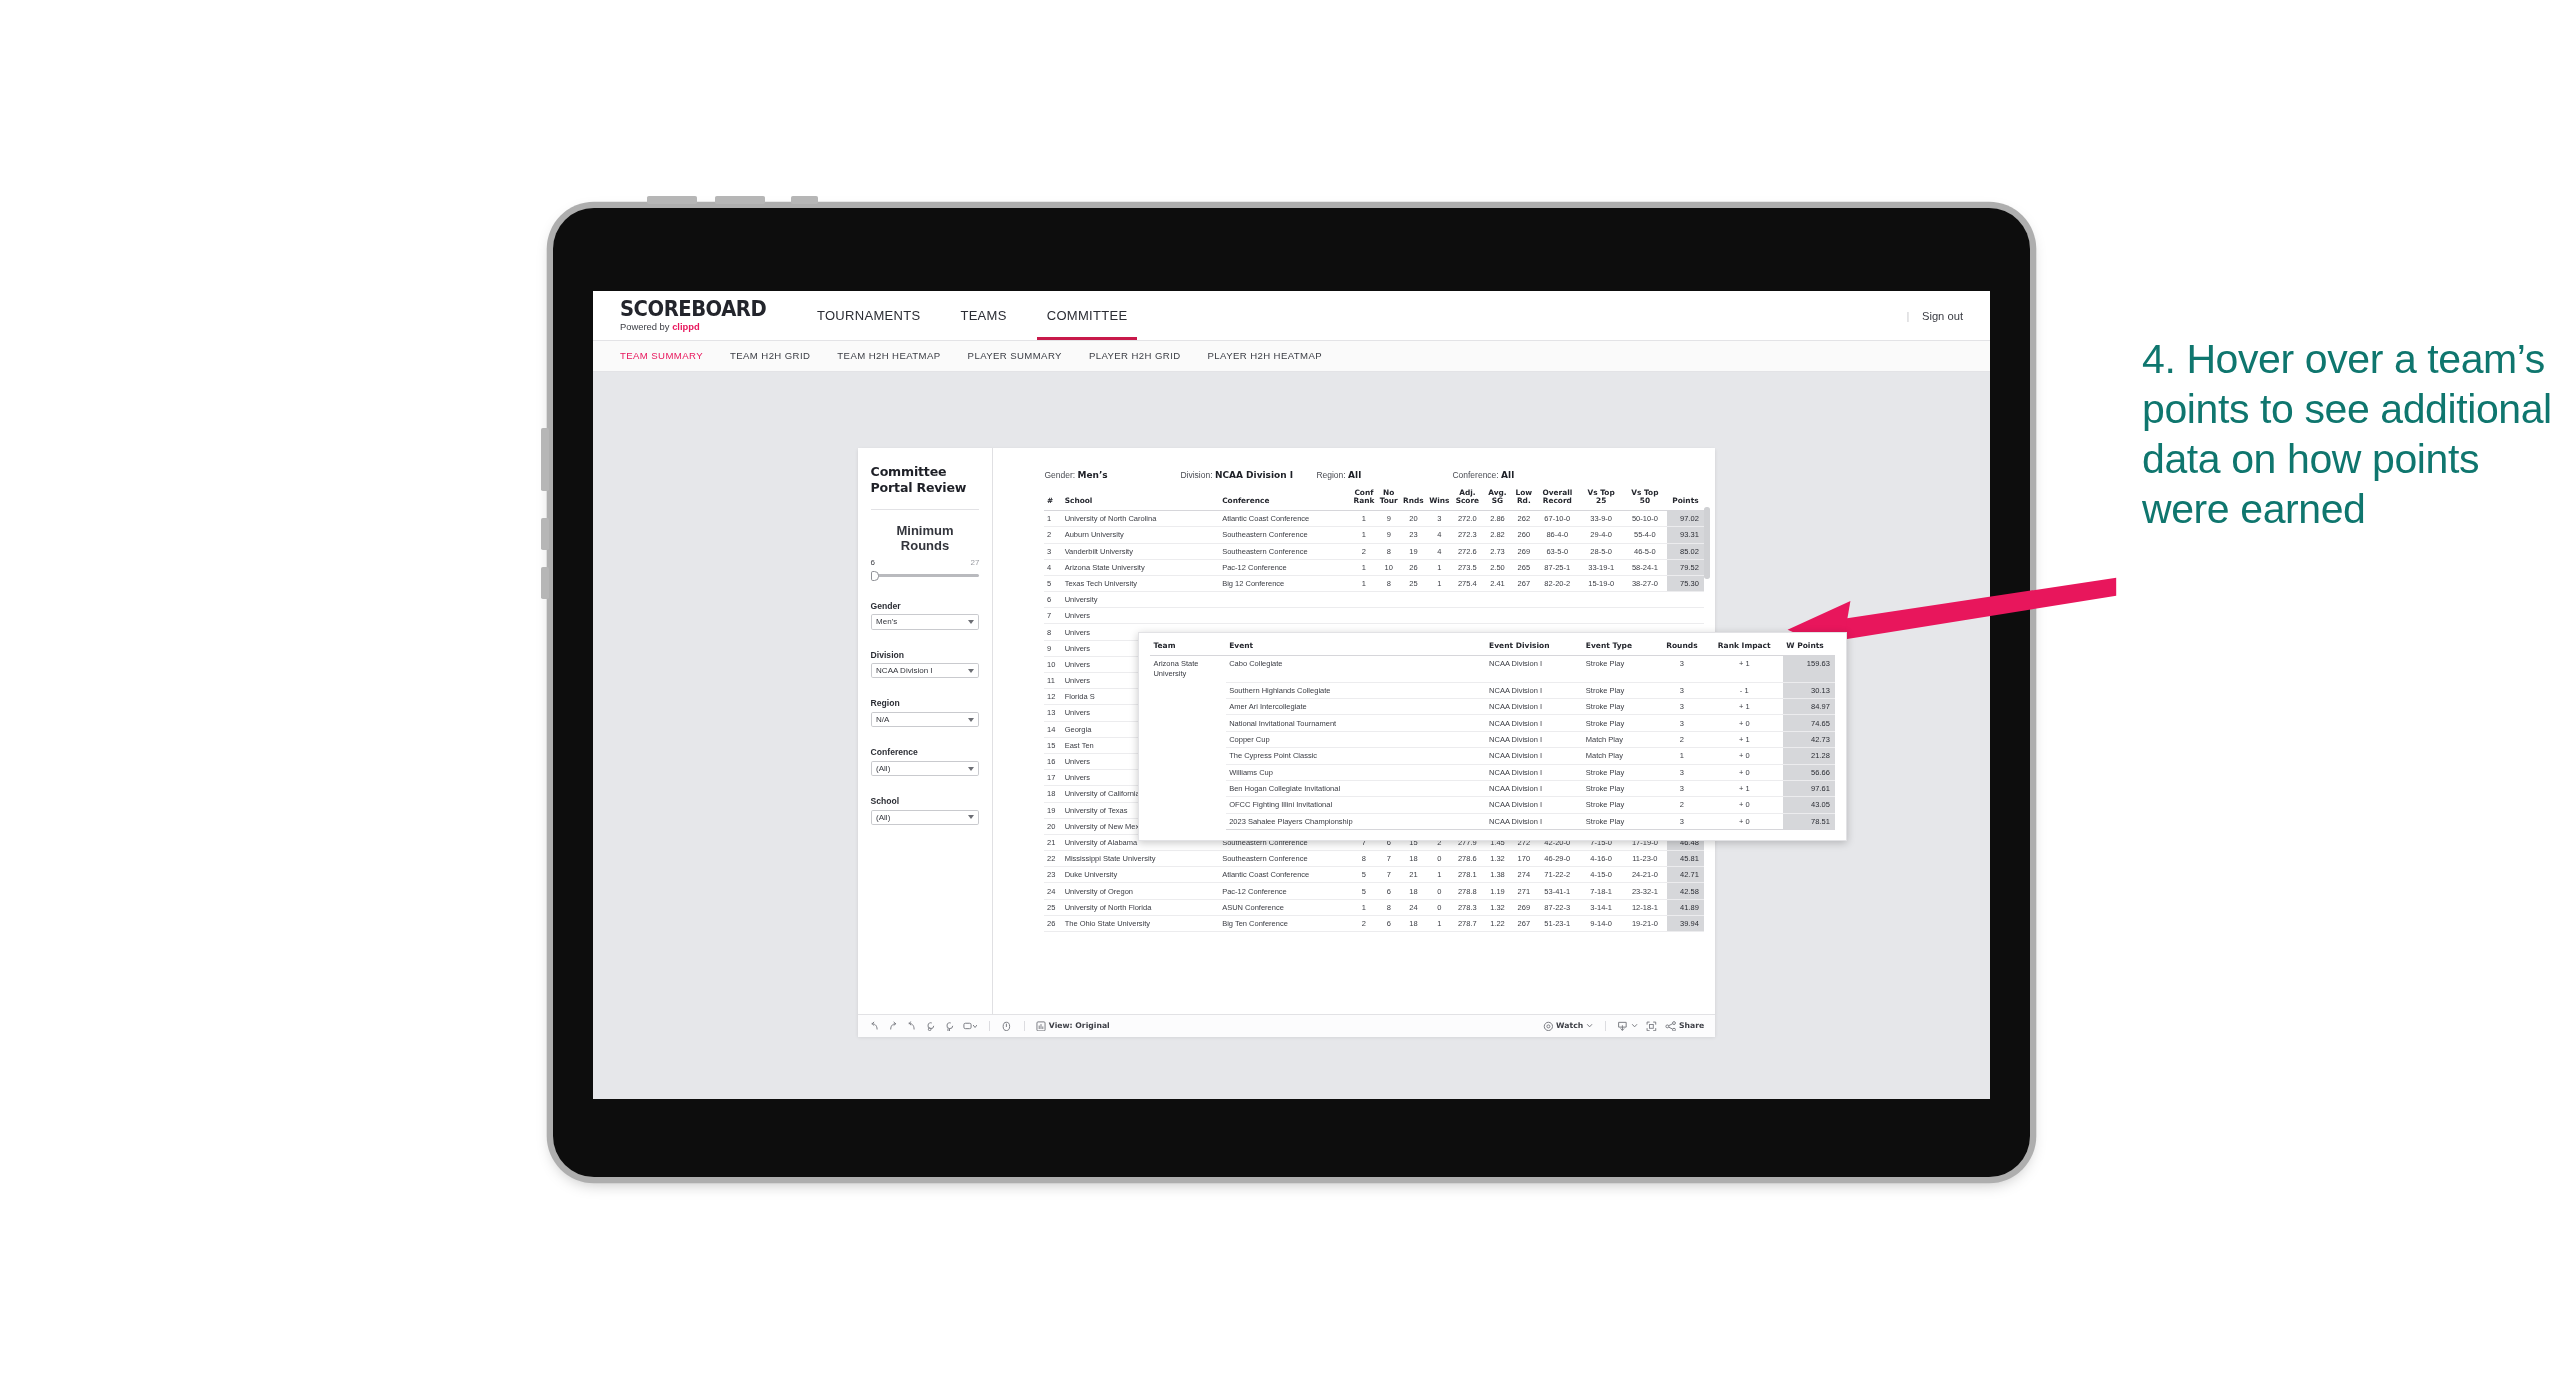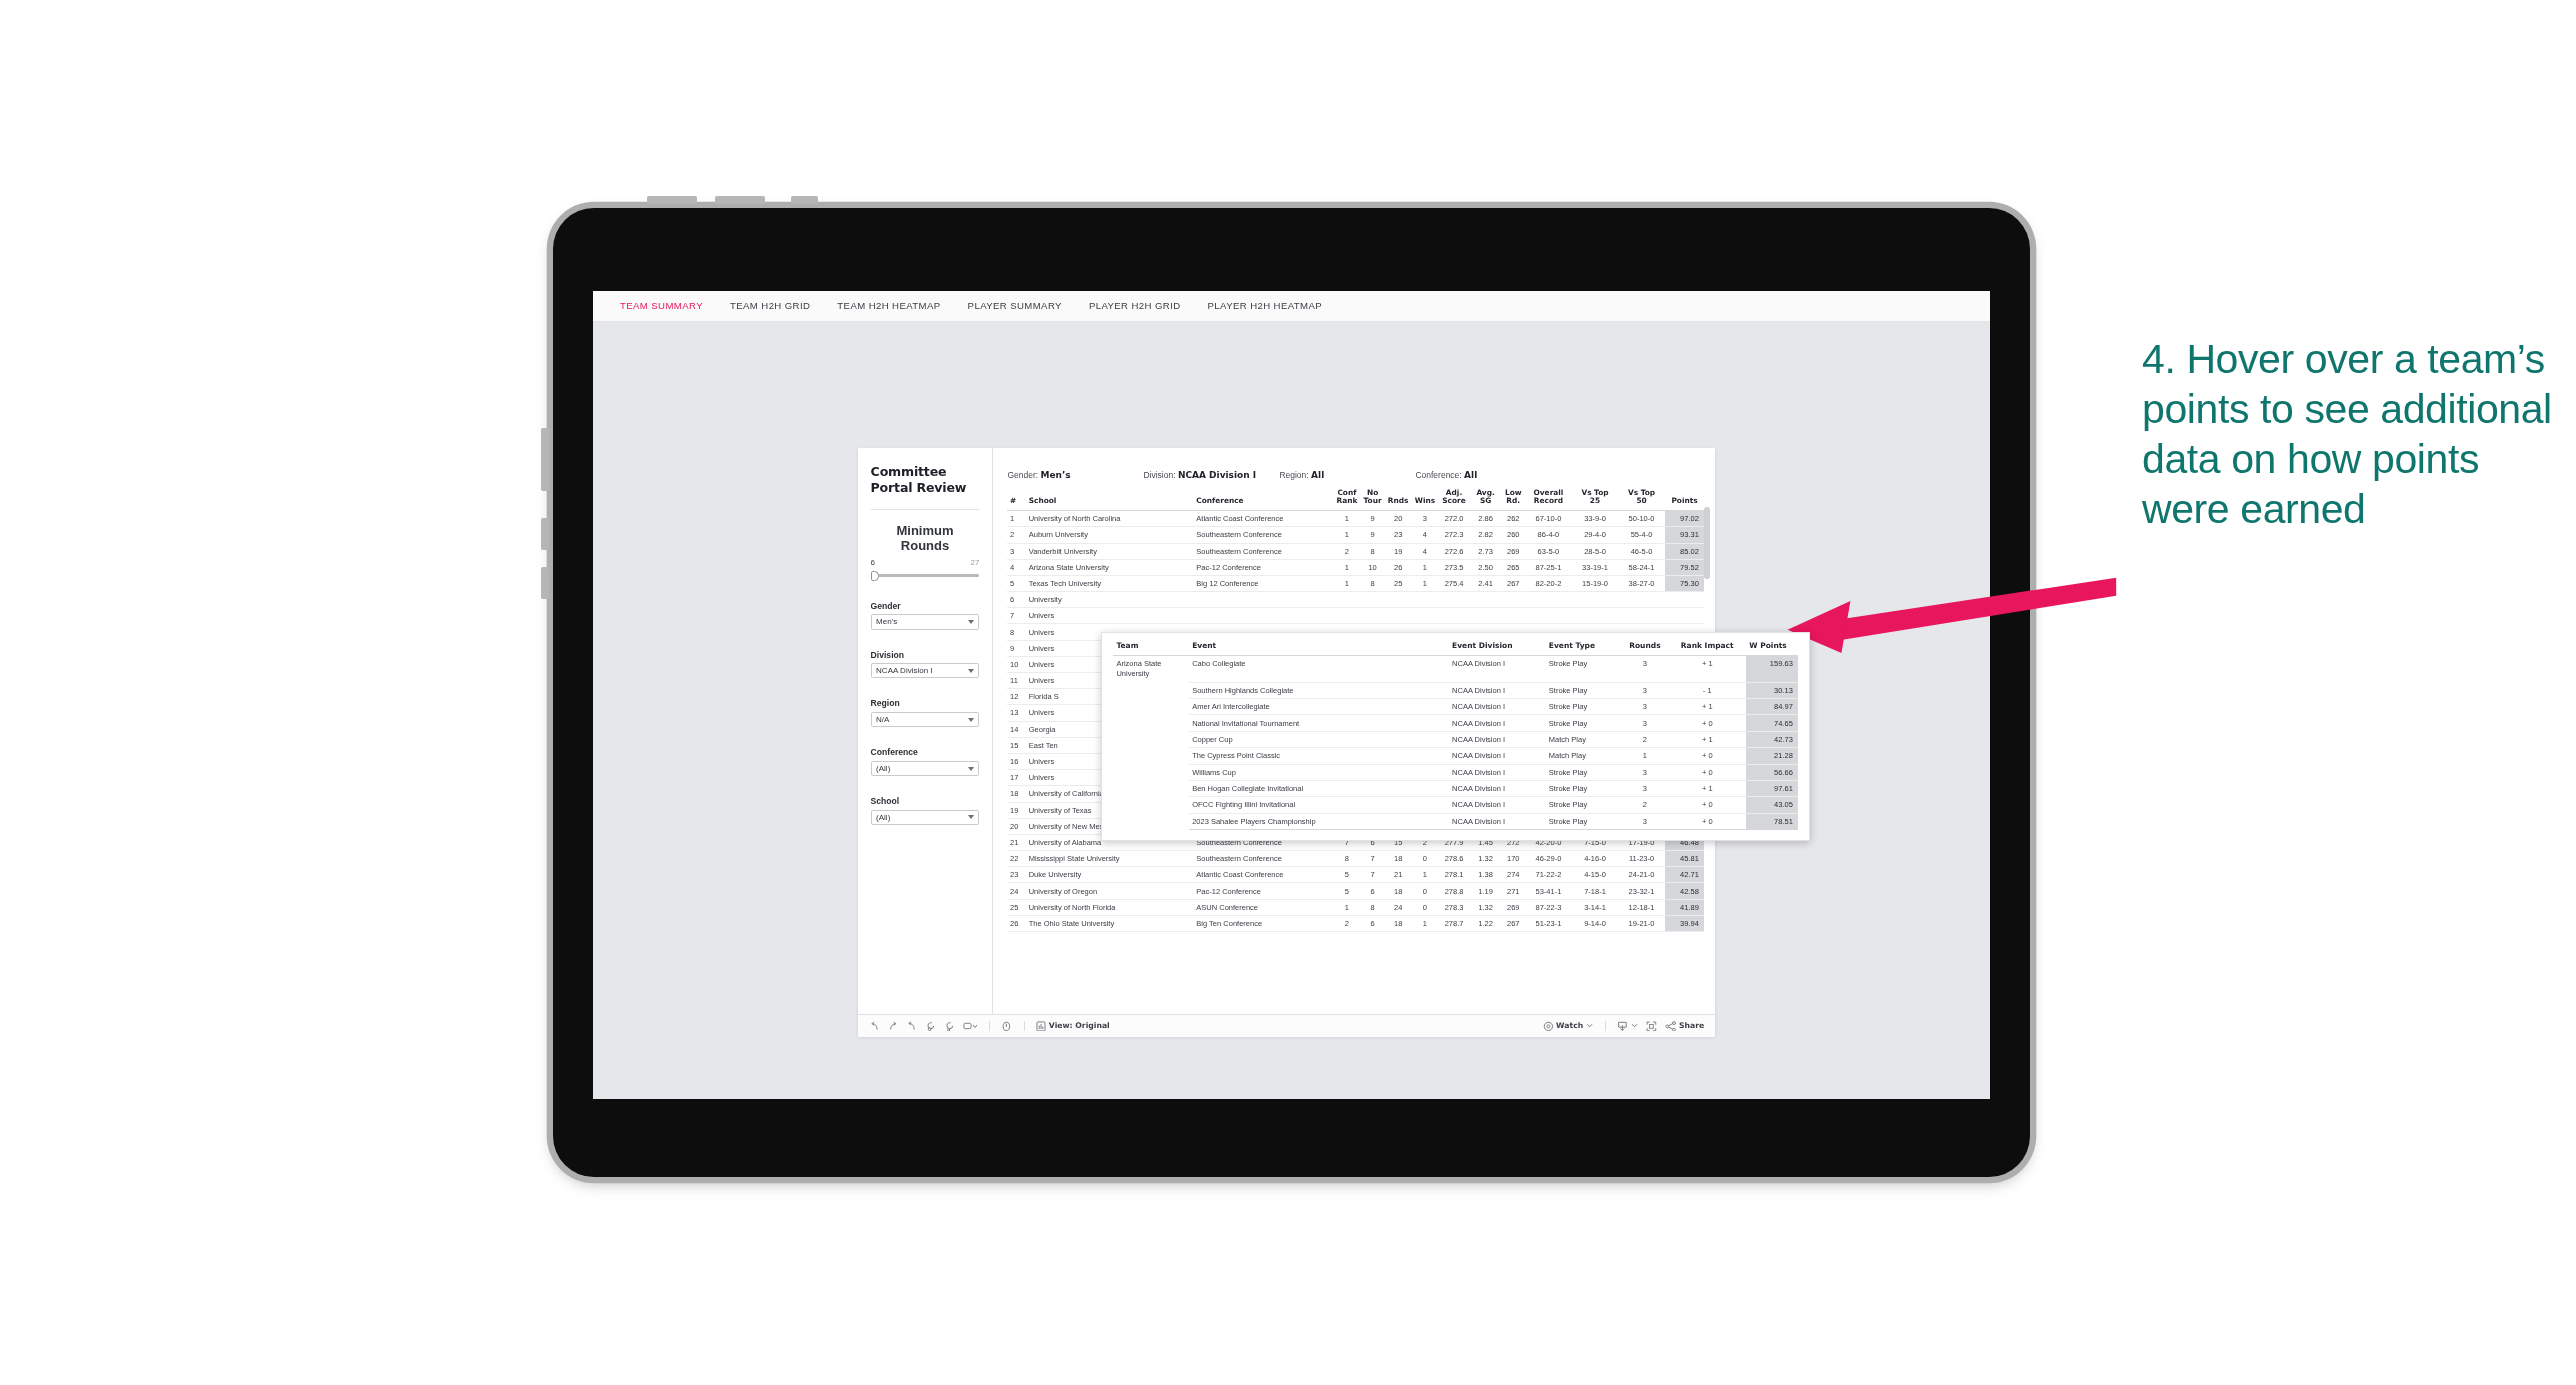--- a/index.html
+++ b/index.html
@@ -121,21 +121,21 @@
     background: #e6e7ea;
   }
   #dash {
     position: absolute;
     left: 265px; top: 75px;
     width: 857px; height: 589px;
     background: #ffffff;
     box-shadow: 0 0.9px 3.6px rgba(0,0,0,.10);
     display: flex; flex-direction: column;
   }
-  #dash-body { flex: 1; display: flex; min-height: 0; }
+  #dash-body { flex: 1; display: flex; min-height: 0; gap: 37px; }
 
   
   #filters {
     width: 135px;
     border-right: 0.9px solid #e0e0e3;
     padding: 16px 12.6px 0 12.6px;
   }
   #filters h1 {
     font-family: "DejaVu Sans", sans-serif;
     font-size: 12.6px;
@@ -347,20 +347,33 @@
 <div id="tablet">
   <div class="side-btn" id="btn-top-1"></div>
   <div class="side-btn" id="btn-top-2"></div>
   <div class="side-btn" id="btn-top-3"></div>
   <div class="side-btn" id="btn-left-1"></div>
   <div class="side-btn" id="btn-left-2"></div>
   <div class="side-btn" id="btn-left-3"></div>
 
   <div id="screen">
 
+    <div id="topnav">
+      <div id="brand">
+        <div class="wordmark">SCOREBOARD</div>
+        <div class="powered"><span>Powered by </span><b>clippd</b></div>
+      </div>
+      <div class="topnav-item">TOURNAMENTS</div>
+      <div class="topnav-item">TEAMS</div>
+      <div class="topnav-item active">COMMITTEE</div>
+      <div id="topnav-right">
+        <span class="divider">|</span>
+        <span id="signout">Sign out</span>
+      </div>
+    </div>
 
     <div id="subnav">
       <div class="subnav-item active">TEAM SUMMARY</div>
       <div class="subnav-item">TEAM H2H GRID</div>
       <div class="subnav-item">TEAM H2H HEATMAP</div>
       <div class="subnav-item">PLAYER SUMMARY</div>
       <div class="subnav-item">PLAYER H2H GRID</div>
       <div class="subnav-item">PLAYER H2H HEATMAP</div>
     </div>
 

